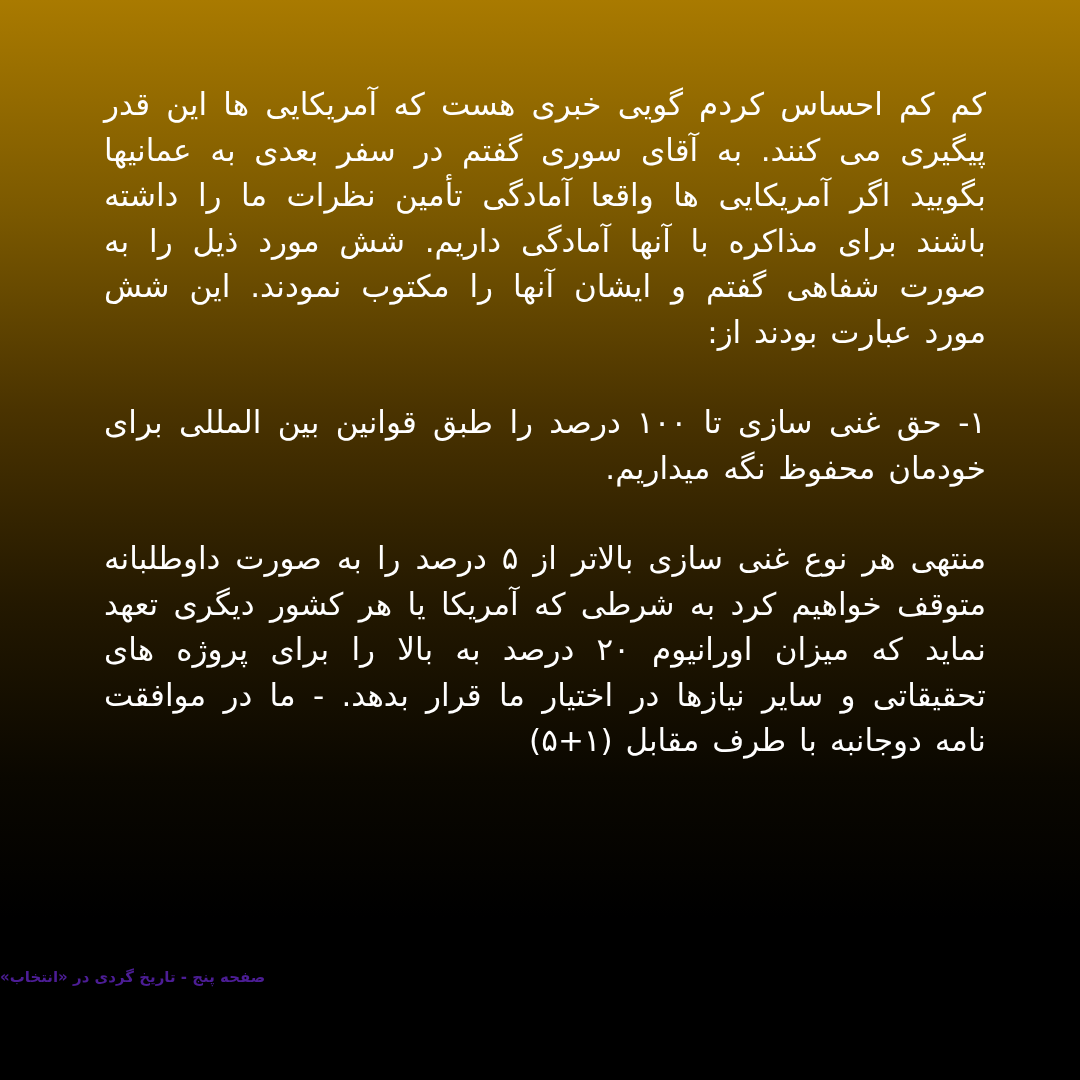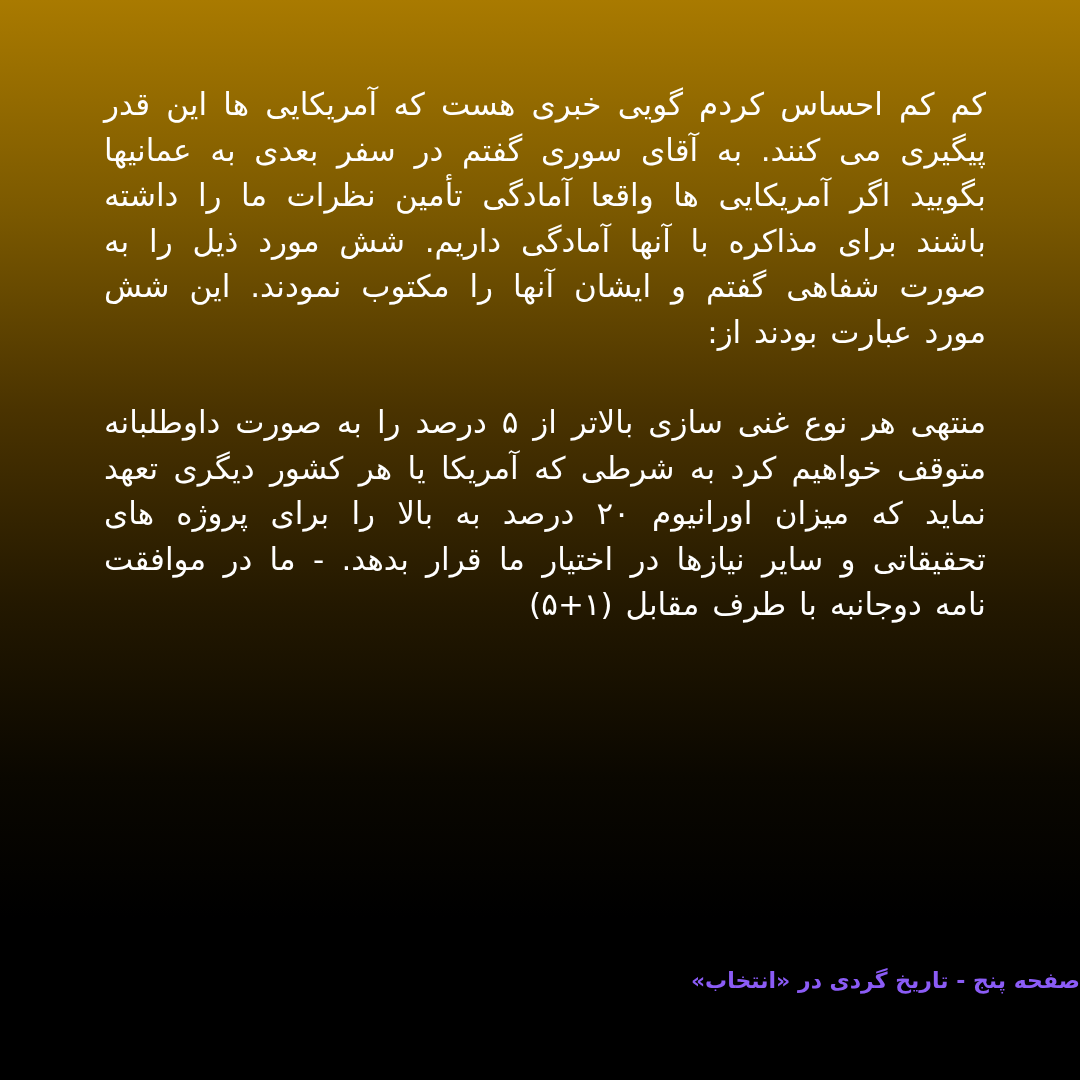--- a/index.html
+++ b/index.html
@@ -15,25 +15,26 @@
     color: #ffffff;
   }
   .para {
     font-size: 31px; line-height: 45.5px; margin: 16px;
     word-spacing: 3px;
   }
   .para + .para { margin-top: 45px; }
   .item-one { padding-right: 0; }
   .footer {
     position: absolute; left: 0; right: 0; top: 968px;
-    direction: rtl; text-align: right;
-    color: #8b5cf6; font-size: 22px; font-weight: bold;
+    direction: rtl; text-align: left;
+    color: #4c1d95; font-size: 15px; font-weight: bold;
   }
 </style>
 </head>
 <body>
 
 <div class="page">
   <p class="para">کم کم احساس کردم گویی خبری هست که آمریکایی ها این قدر پیگیری می کنند. به آقای سوری گفتم در سفر بعدی به عمانیها بگویید اگر آمریکایی ها واقعا آمادگی تأمین نظرات ما را داشته باشند برای مذاکره با آنها آمادگی داریم. شش مورد ذیل را به صورت شفاهی گفتم و ایشان آنها را مکتوب نمودند. این شش مورد عبارت بودند از:</p>
+  <p class="para item-one">۱- حق غنی سازی تا ۱۰۰ درصد را طبق قوانین بین المللی برای خودمان محفوظ نگه میداریم.</p>
   <p class="para">منتهی هر نوع غنی سازی بالاتر از ۵ درصد را به صورت داوطلبانه متوقف خواهیم کرد به شرطی که آمریکا یا هر کشور دیگری تعهد نماید که میزان اورانیوم ۲۰ درصد به بالا را برای پروژه های تحقیقاتی و سایر نیازها در اختیار ما قرار بدهد. - ما در موافقت نامه دوجانبه با طرف مقابل (۱+۵)</p>
 </div>
 
 <div class="footer">صفحه پنج - تاریخ گردی در «انتخاب»</div>
 
 </body></html>

